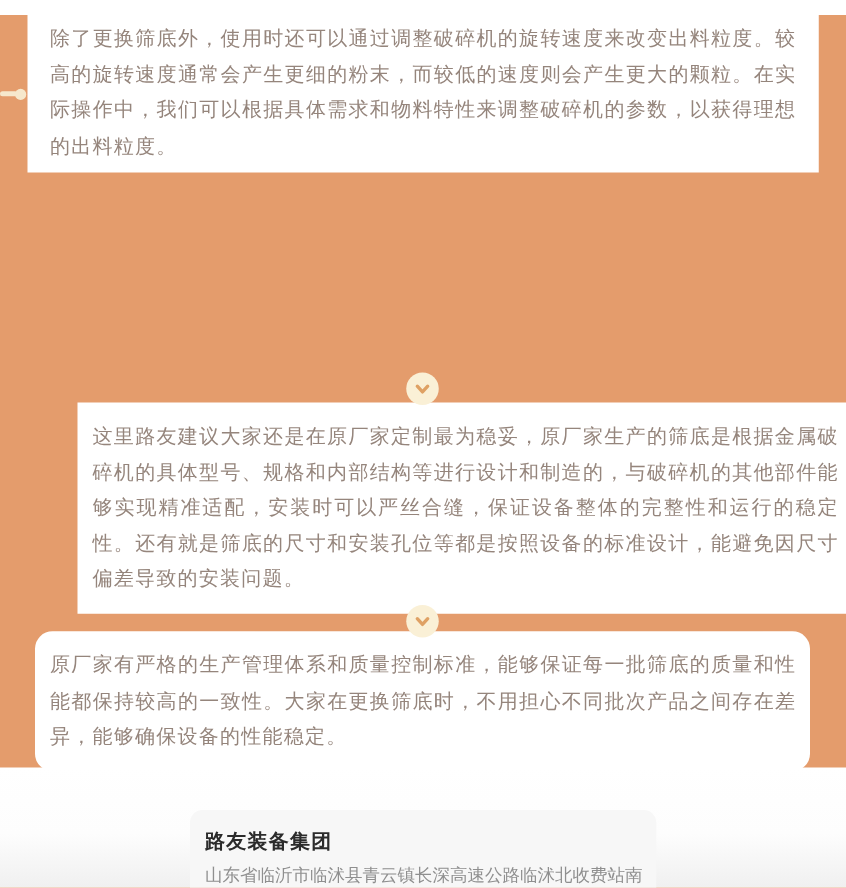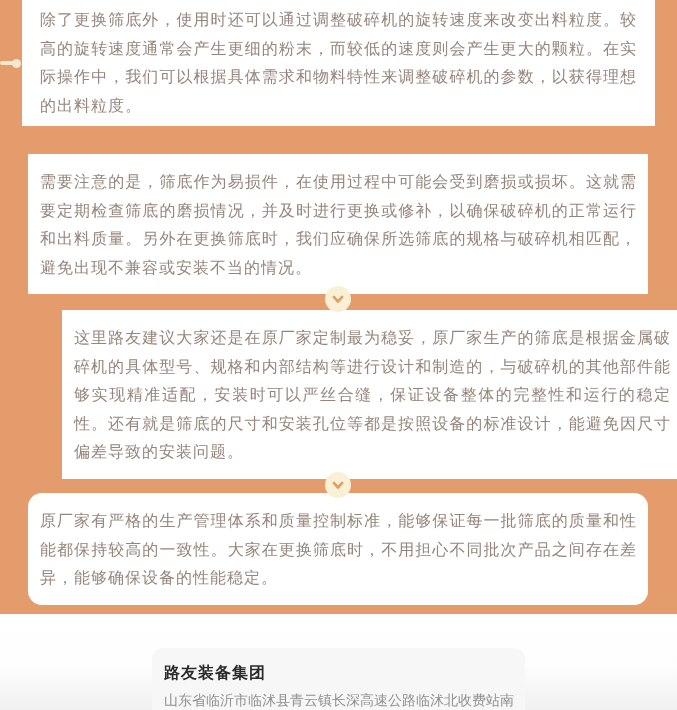--- a/index.html
+++ b/index.html
@@ -8,21 +8,21 @@
     position: relative;
     width: 677px; height: 710px;
     overflow: hidden;
     background: #ffffff;
     font-family: "Liberation Sans", "DejaVu Sans", sans-serif;
   }
 
   
   .article-body {
     position: absolute;
-    left: 0; top: 0;
+    left: 0; top: 12px;
     width: 677px; height: 614px;
     background: #E49C6C;
     overflow: visible;
   }
 
   .para-card {
     position: absolute;
     background: #ffffff;
     left: 28px;
     width: 620px;
@@ -103,23 +103,20 @@
 
   <div class="scroll-indicator">
     <span class="dash"></span>
     <span class="dot"></span>
   </div>
 
   <div class="para-card first" style="top:-8px;">
     <p class="para-text">除了更换筛底外，使用时还可以通过调整破碎机的旋转速度来改变出料粒度。较高的旋转速度通常会产生更细的粉末，而较低的速度则会产生更大的颗粒。在实际操作中，我们可以根据具体需求和物料特性来调整破碎机的参数，以获得理想的出料粒度。</p>
   </div>
 
-  <div class="para-card" style="top:154px;">
-    <p class="para-text">需要注意的是，筛底作为易损件，在使用过程中可能会受到磨损或损坏。这就需要定期检查筛底的磨损情况，并及时进行更换或修补，以确保破碎机的正常运行和出料质量。另外在更换筛底时，我们应确保所选筛底的规格与破碎机相匹配，避免出现不兼容或安装不当的情况。</p>
-  </div>
 
   <div class="divider" style="top:286px;">
     <svg width="20" height="20" viewBox="0 0 24 24">
       <polyline points="7,9.5 12,15 17,9.5" fill="none" stroke="#DFA164" stroke-width="3.2" stroke-linecap="round" stroke-linejoin="round"></polyline>
     </svg>
   </div>
 
   <div class="para-card" style="top:310px;margin-left:34px;">
     <p class="para-text">这里路友建议大家还是在原厂家定制最为稳妥，原厂家生产的筛底是根据金属破碎机的具体型号、规格和内部结构等进行设计和制造的，与破碎机的其他部件能够实现精准适配，安装时可以严丝合缝，保证设备整体的完整性和运行的稳定性。还有就是筛底的尺寸和安装孔位等都是按照设备的标准设计，能避免因尺寸偏差导致的安装问题。</p>
   </div>

